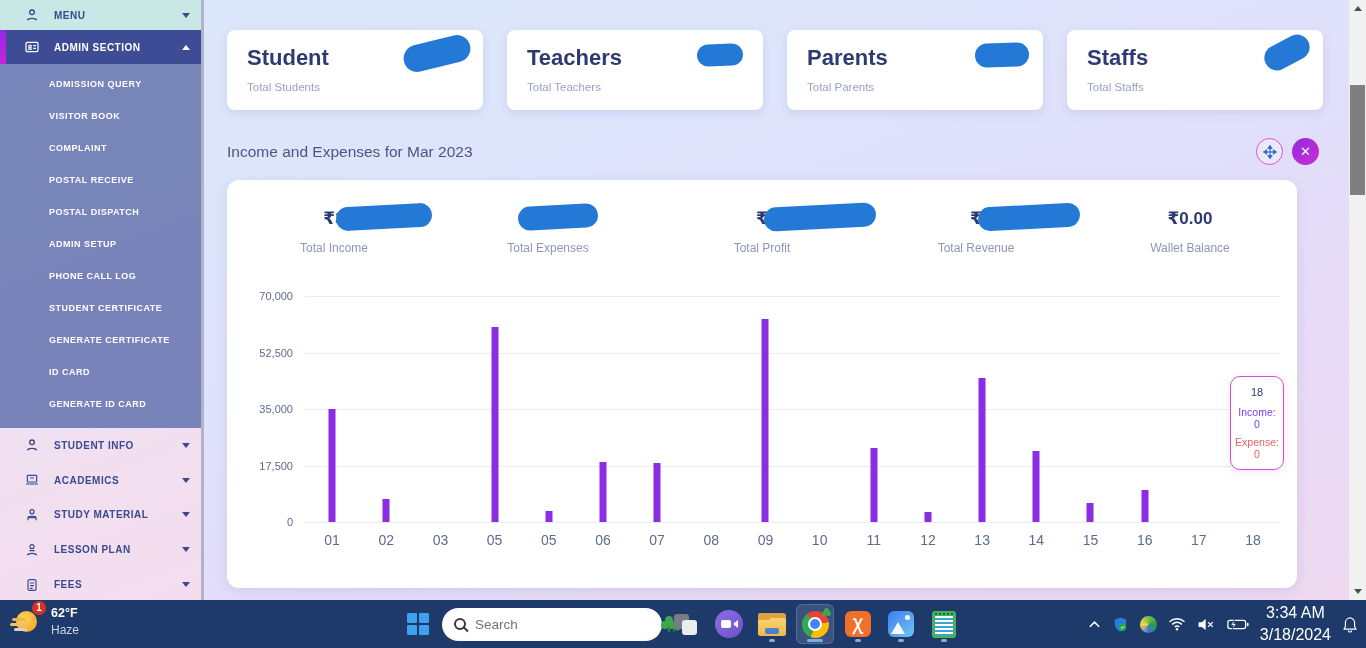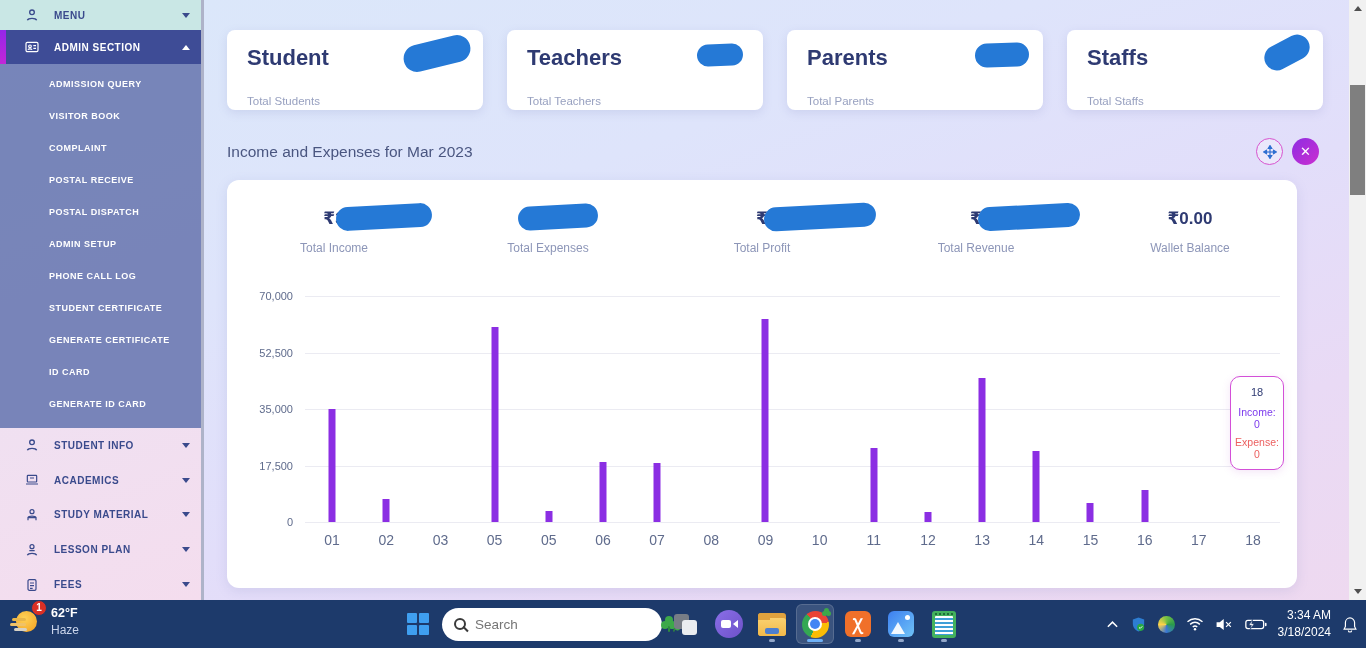--- a/index.html
+++ b/index.html
@@ -27,21 +27,21 @@
     font-weight:bold; letter-spacing:.5px; cursor:pointer; }
   .section-row { height:34.8px; display:flex; align-items:center; padding:0 14px 0 24px; color:#3a4a8c; cursor:pointer; }
 
   
   .content { flex:1; position:relative;
     background:linear-gradient(160deg,#dbe7fa 0%,#dee4fb 30%,#e2defa 55%,#e9daf5 78%,#eed9f0 100%); }
   .cards-row { display:flex; gap:24px; margin:30px 0 0 23px; }
   .stat-card { width:256px; height:80px; background:#fff; border-radius:8px;
     box-shadow:0 3px 10px rgba(120,130,190,.18); padding:15px 20px; position:relative; }
   .stat-title { font-size:22px; font-weight:bold; color:#2e3a72; }
-  .stat-sub { font-size:11.5px; color:#98a1c0; margin-top:24px; }
+  .stat-sub { font-size:11.5px; color:#98a1c0; margin-top:10px; }
   .stat-value { position:absolute; right:18px; top:13px; font-size:20px; color:#cb3ad3; font-weight:bold; }
   .scrib { position:absolute; background:#2579d6; border-radius:14px; }
 
   .section-hdr { display:flex; align-items:center; margin:28px 30px 0 23px; }
   .section-title { font-size:15.5px; color:#4a5680; }
   .hdr-btns { margin-left:auto; display:flex; align-items:center; }
   .move-btn { width:27px; height:27px; border:1.5px solid #d853cf; border-radius:50%;
     display:flex; align-items:center; justify-content:center; background:rgba(255,255,255,.3); cursor:pointer; }
   .close-btn { width:27px; height:27px; border-radius:50%; margin-left:9px; cursor:pointer;
     background:linear-gradient(135deg,#8e2de2,#cb2ed0); color:#fff; display:flex; align-items:center;
@@ -146,21 +146,21 @@
   .i-notepad { width:24px; height:27px; background:#43b25c; border-radius:3px; padding:5px 3px 3px; position:relative; }
   .i-notepad::before { content:""; position:absolute; top:2px; left:3px; right:3px; height:2px;
     background:repeating-linear-gradient(90deg,#1e6e38 0 2px,transparent 2px 4px); }
   .i-notepad i { display:block; width:100%; height:100%; border-radius:1px;
     background:repeating-linear-gradient(#ffffff 0 2px,#3f9fd8 2px 4px); }
 
   .tb-right { position:absolute; right:8px; top:0; height:48px; display:flex; align-items:center; gap:11px; }
   .tray-ico { display:flex; align-items:center; justify-content:center; cursor:pointer; }
   .idm-ico { width:17px; height:17px; border-radius:50%;
     background:conic-gradient(#74c043,#2a9b4c,#3a77d4,#ffd24a,#74c043); }
-  .tray-time { color:#fff; font-size:12px; text-align:right; line-height:1.4; cursor:pointer; }
+  .tray-time { color:#fff; font-size:16px; text-align:center; line-height:1.4; cursor:pointer; }
 
   [data-interactable="true"] { cursor:pointer; }
 </style>
 </head>
 <body>
 
 <div class="screen" data-interactable="false">
   <div class="browser" data-interactable="false">
 
     <aside class="sidebar" data-interactable="false">

